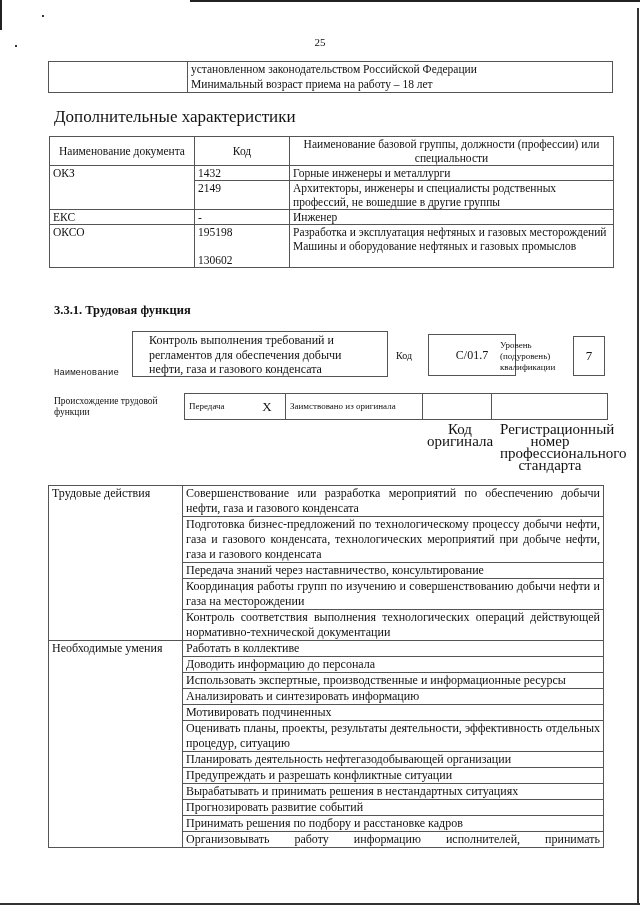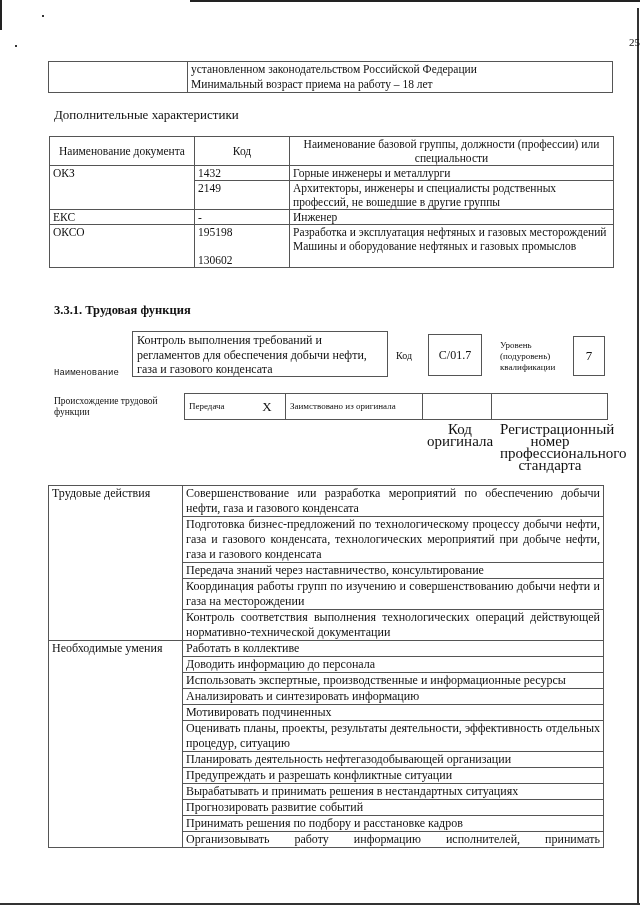--- a/index.html
+++ b/index.html
@@ -8,40 +8,40 @@
     background: #ffffff; position: relative;
     font-family: "Liberation Serif", "DejaVu Serif", serif;
     color: #111;
   }
   .frame-top { position: absolute; left: 190px; top: 0; width: 450px; height: 2px; background: #222; }
   .frame-left { position: absolute; left: 0; top: 0; width: 2px; height: 30px; background: #222; }
   .frame-right { position: absolute; right: 1px; top: 8px; width: 2px; height: 897px; background: #333; }
   .frame-bottom { position: absolute; left: 0; bottom: 0; width: 640px; height: 2px; background: #333; }
   .speck { position: absolute; width: 2px; height: 2px; background: #333; }
 
-  .page-num { position: absolute; left: 0; width: 640px; top: 36px; text-align: right; font-size: 11px; }
+  .page-num { position: absolute; left: 0; width: 640px; top: 36px; text-align: center; font-size: 11px; }
 
   table { border-collapse: collapse; }
   td, th { border: 1px solid #555; font-weight: normal; vertical-align: top; padding: 0 3px; line-height: 14px; }
 
   .top-table { position: absolute; left: 48px; top: 61px; width: 565px; font-size: 11.5px; }
   .top-table td { line-height: 15px; }
 
-  .section-label { position: absolute; left: 54px; top: 107px; font-size: 13px; }
+  .section-label { position: absolute; left: 54px; top: 107px; font-size: 17px; }
 
   .char-table { position: absolute; left: 49px; top: 136px; width: 565px; font-size: 11.5px; }
   .char-table th { text-align: center; vertical-align: middle; line-height: 14px; }
   .char-table td { line-height: 14px; }
 
   .func-title { position: absolute; left: 54px; top: 303px; font-size: 12.5px; font-weight: bold; }
 
   .lbl-small { position: absolute; font-size: 9px; line-height: 11px; }
   .box { position: absolute; border: 1px solid #555; box-sizing: border-box; }
-  .name-box { left: 132px; top: 331px; width: 256px; height: 46px; font-size: 12px; line-height: 14.5px; padding: 1px 4px; }
-  .code-box { left: 428px; top: 334px; width: 54px; height: 42px; font-size: 12px; display: flex; align-items: center; justify-content: center; }
+  .name-box { left: 132px; top: 331px; width: 256px; height: 46px; font-size: 12px; line-height: 14.5px; padding: 1px 16px; }
+  .code-box { left: 428px; top: 334px; width: 88px; height: 42px; font-size: 12px; display: flex; align-items: center; justify-content: center; }
   .lvl-box { left: 573px; top: 336px; width: 32px; height: 40px; font-size: 13px; display: flex; align-items: center; justify-content: center; }
 
   .origin-table { position: absolute; left: 184px; top: 393px; width: 424px; height: 27px; font-size: 9px; }
   .origin-table td { vertical-align: middle; line-height: 11px; padding: 0 4px; }
 
   .caption { position: absolute; font-size: 15px; line-height: 12px; text-align: center; }
 
   .main-table { position: absolute; left: 48px; top: 485px; width: 556px; font-size: 12px; }
   .main-table td { line-height: 15px; padding: 0 3px; }
   .main-table td.cat { width: 127px; }

